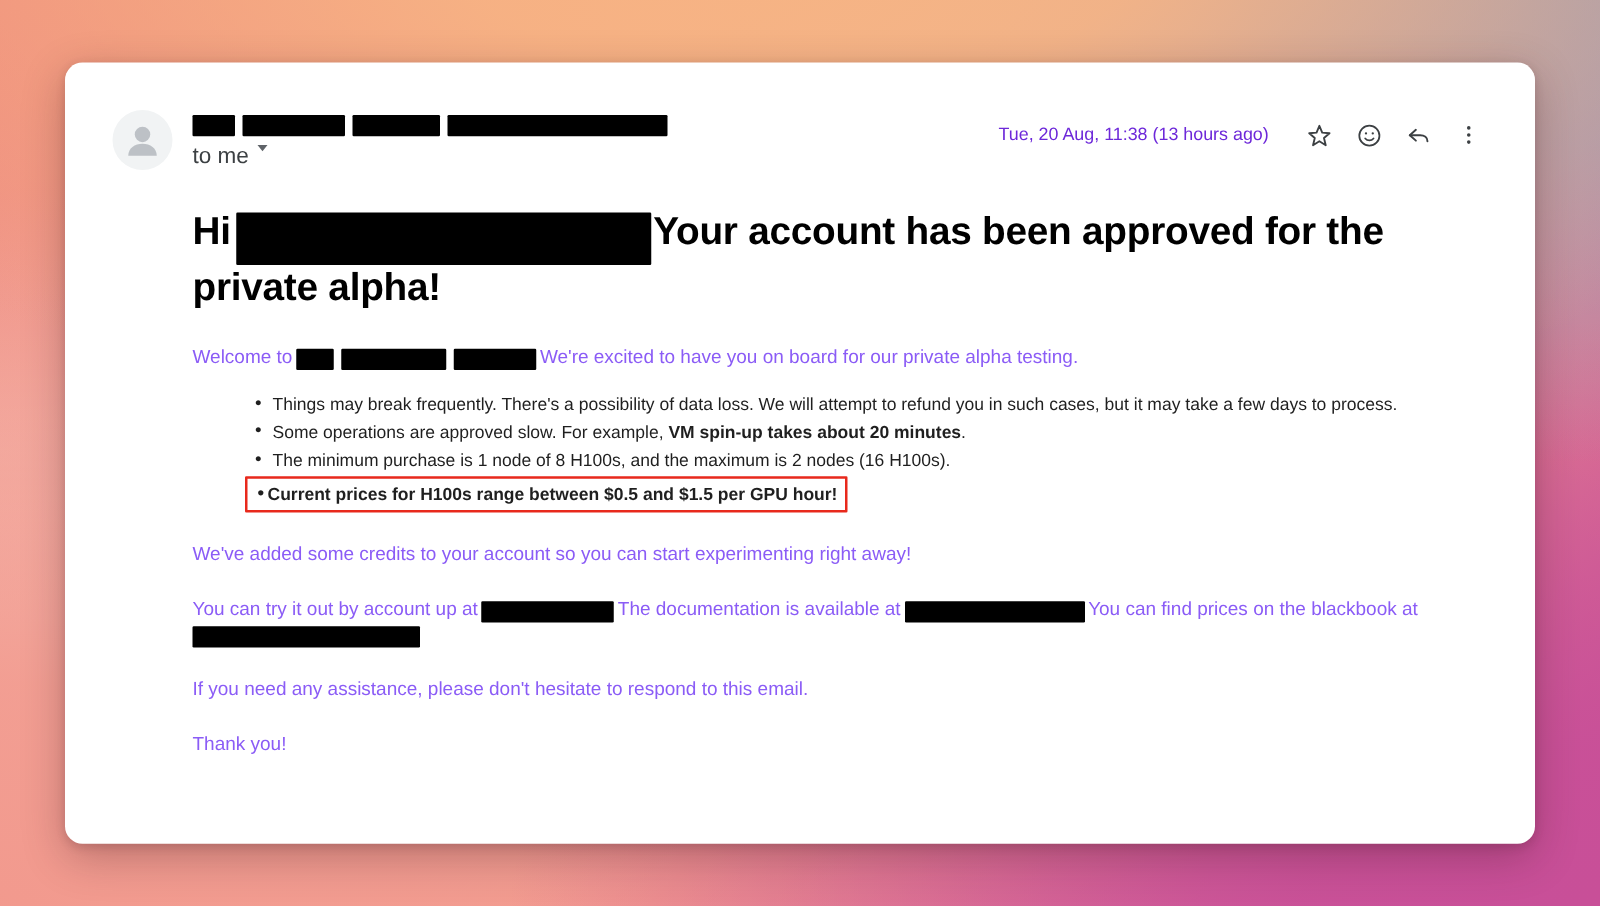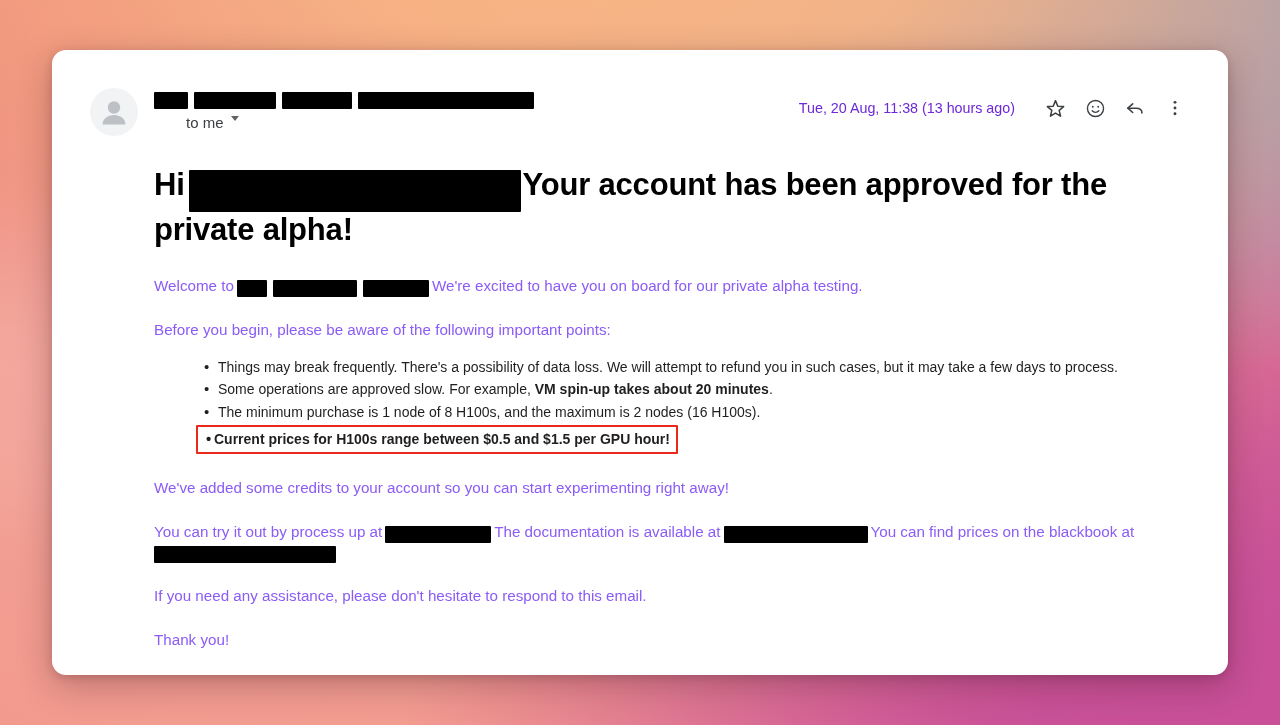--- a/index.html
+++ b/index.html
@@ -76,23 +76,22 @@
   }
   .sender-line .redact { height: 17px; }
 
   .to-line {
     position: absolute;
     left: 102px;
     top: 64px;
     display: flex;
     align-items: flex-start;
     gap: 7px;
-    font-size: 15px;
+    font-size: 18px;
     color: #3c4043;
-    margin-left: 32px;
   }
   .caret {
     width: 0; height: 0;
     border-left: 4.5px solid transparent;
     border-right: 4.5px solid transparent;
     border-top: 5px solid #5f6368;
     margin-top: 2px;
   }
 
   .hdr-right {
@@ -253,40 +252,39 @@
   <div class="body">
 
     <h1 class="greeting">
       <span>Hi</span><span class="redact" style="width:332px"></span><span>Your account has been approved for the private alpha!</span>
     </h1>
 
     <p class="para">
       <span>Welcome to</span><span class="redact" style="width:30px"></span><span class="redact" style="width:84px"></span><span class="redact" style="width:66px"></span><span>We're excited to have you on board for our private alpha testing.</span>
     </p>
 
-    <p class="para">Before you begin, please be aware of the following important points:</p>
 
     <ul class="points">
       <li>
         <span>Things may break frequently. There's a possibility of data loss. We will attempt to refund you in such cases, but it may take a few days to process.</span>
       </li>
       <li>
         <span>Some operations are approved slow. For example, </span><b>VM spin-up takes about 20 minutes</b><span>.</span>
       </li>
       <li>
         <span>The minimum purchase is 1 node of 8 H100s, and the maximum is 2 nodes (16 H100s).</span>
       </li>
       <li class="highlight" style="border-color: rgb(232, 41, 28);">
         <span>Current prices for H100s range between $0.5 and $1.5 per GPU hour!</span>
       </li>
     </ul>
 
     <p class="para">We've added some credits to your account so you can start experimenting right away!</p>
 
     <p class="para">
-      <span>You can try it out by process up at</span><span class="redact" style="width:106px"></span><span>The documentation is available at</span><span class="redact" style="width:144px"></span><span>You can find prices on the blackbook at</span><span class="redact" style="width:182px; margin-left:0"></span>
+      <span>You can try it out by account up at</span><span class="redact" style="width:106px"></span><span>The documentation is available at</span><span class="redact" style="width:144px"></span><span>You can find prices on the blackbook at</span><span class="redact" style="width:182px; margin-left:0"></span>
     </p>
 
     <p class="para">If you need any assistance, please don't hesitate to respond to this email.</p>
 
     <p class="para">Thank you!</p>
   </div>
 </div>
 
 </body></html>

